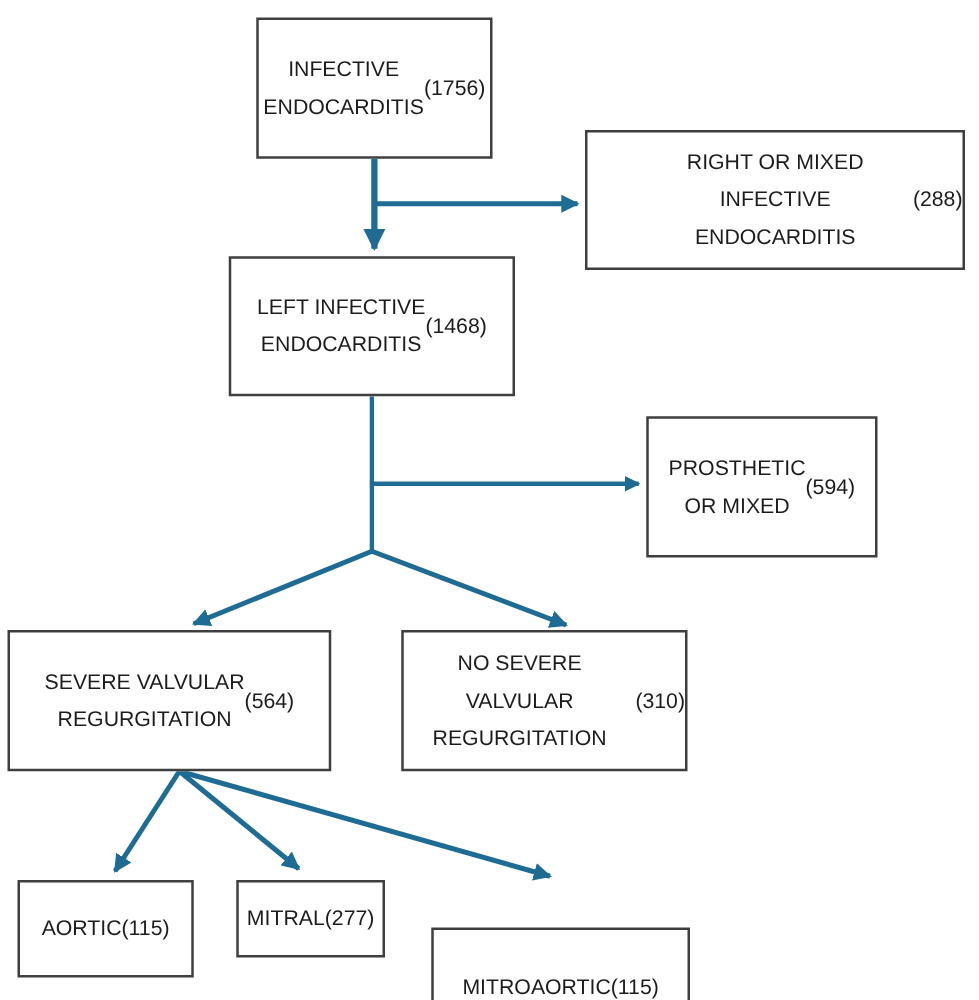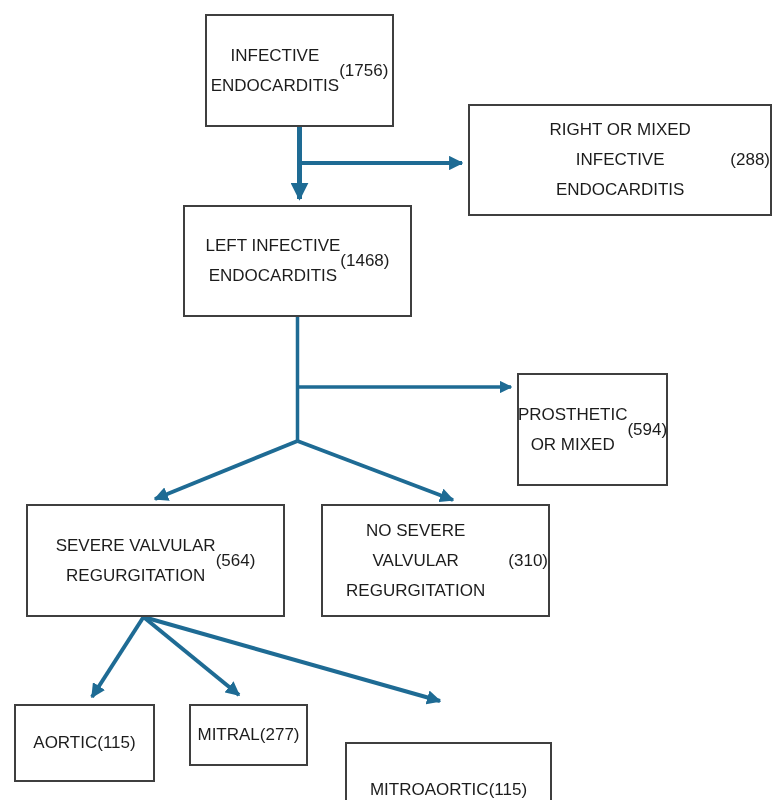--- a/index.html
+++ b/index.html
@@ -39,22 +39,22 @@
     text-align:center;
     color:var(--text);
     font-size:17px;
     line-height:30px;
   }
   .node .label{white-space:pre-line;}
   
   #n-infective   {left:205px; top:14px;  width:189px; height:113px;}
   #n-rightmixed  {left:468px; top:104px; width:304px; height:112px;padding-left:40px;}
   #n-leftie      {left:183px; top:205px; width:229px; height:112px;}
-  #n-prosthetic  {left:517px; top:333px; width:151px; height:113px;margin-top:40px;}
-  #n-severe      {left:26px;  top:504px; width:259px; height:113px;}
+  #n-prosthetic  {left:517px; top:333px; width:185px; height:113px;}
+  #n-severe      {left:6px;  top:504px; width:259px; height:113px;}
   #n-nosevere    {left:321px; top:504px; width:229px; height:113px;}
   #n-aortic      {left:14px;  top:704px; width:141px; height:78px;}
   #n-mitral      {left:189px; top:704px; width:119px; height:62px;}
   #n-mitroaortic {left:345px; top:742px; width:207px; height:96px;}
 </style>
 </head>
 <body>
 
 <div id="canvas">
 

